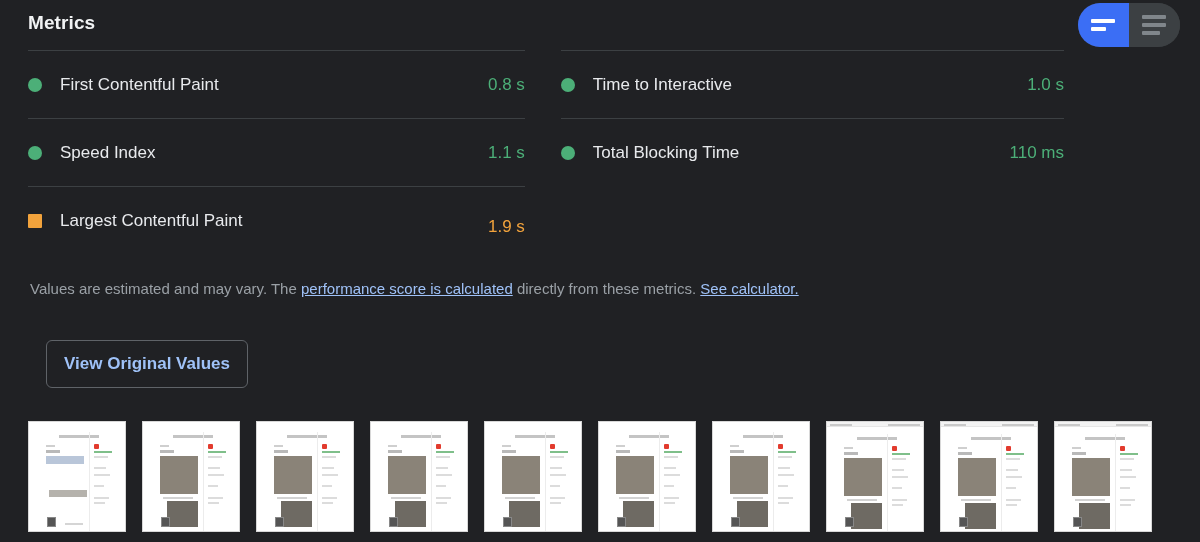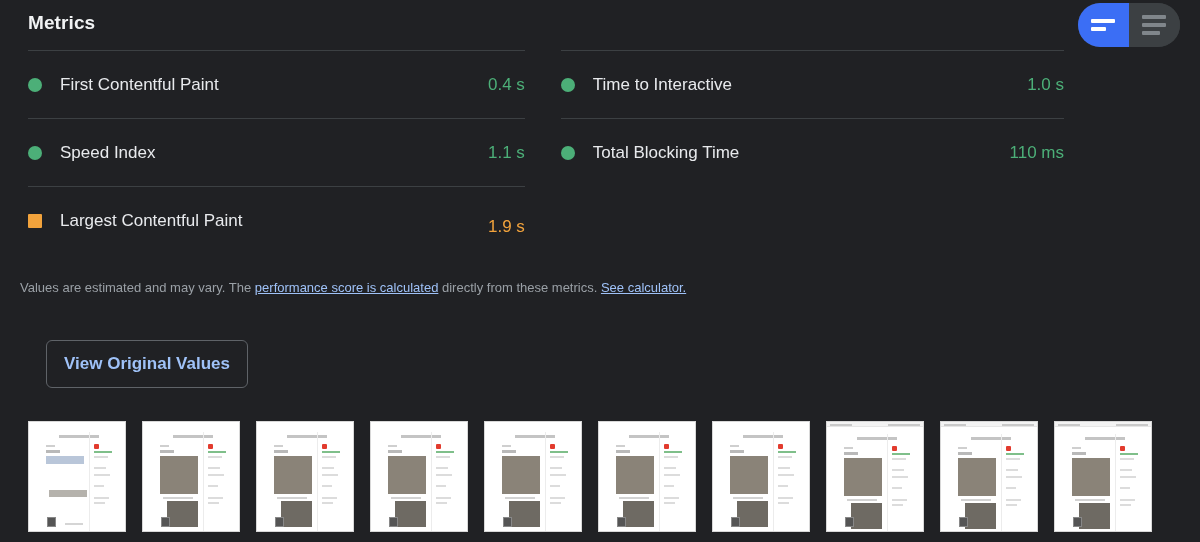--- a/index.html
+++ b/index.html
@@ -106,22 +106,22 @@
     font-size: 17px;
     white-space: nowrap;
     text-align: right;
   }
   .val-good { color: #4caf78; }
   .val-average { color: #f2a33c; margin-top: 12px; }
 
   
   .disclaimer {
     position: absolute;
-    left: 20px; top: 280px;
-    font-size: 13px;
+    left: 30px; top: 280px;
+    font-size: 15px;
     color: #9aa0a6;
     white-space: nowrap;
   }
   .disclaimer a {
     color: #9fc2f8;
     text-decoration: underline;
     cursor: pointer;
   }
 
   
@@ -231,21 +231,21 @@
     </div>
   </div>
 
   <div class="metrics">
 
     <div class="col col-left">
 
       <div class="metric-row">
         <span class="metric-ind ind-good"></span>
         <span class="metric-name">First Contentful Paint</span>
-        <span class="metric-value val-good">0.4 s</span>
+        <span class="metric-value val-good">0.8 s</span>
       </div>
 
       <div class="metric-row">
         <span class="metric-ind ind-good"></span>
         <span class="metric-name">Speed Index</span>
         <span class="metric-value val-good">1.1 s</span>
       </div>
 
       <div class="metric-row">
         <span class="metric-ind ind-average"></span>

